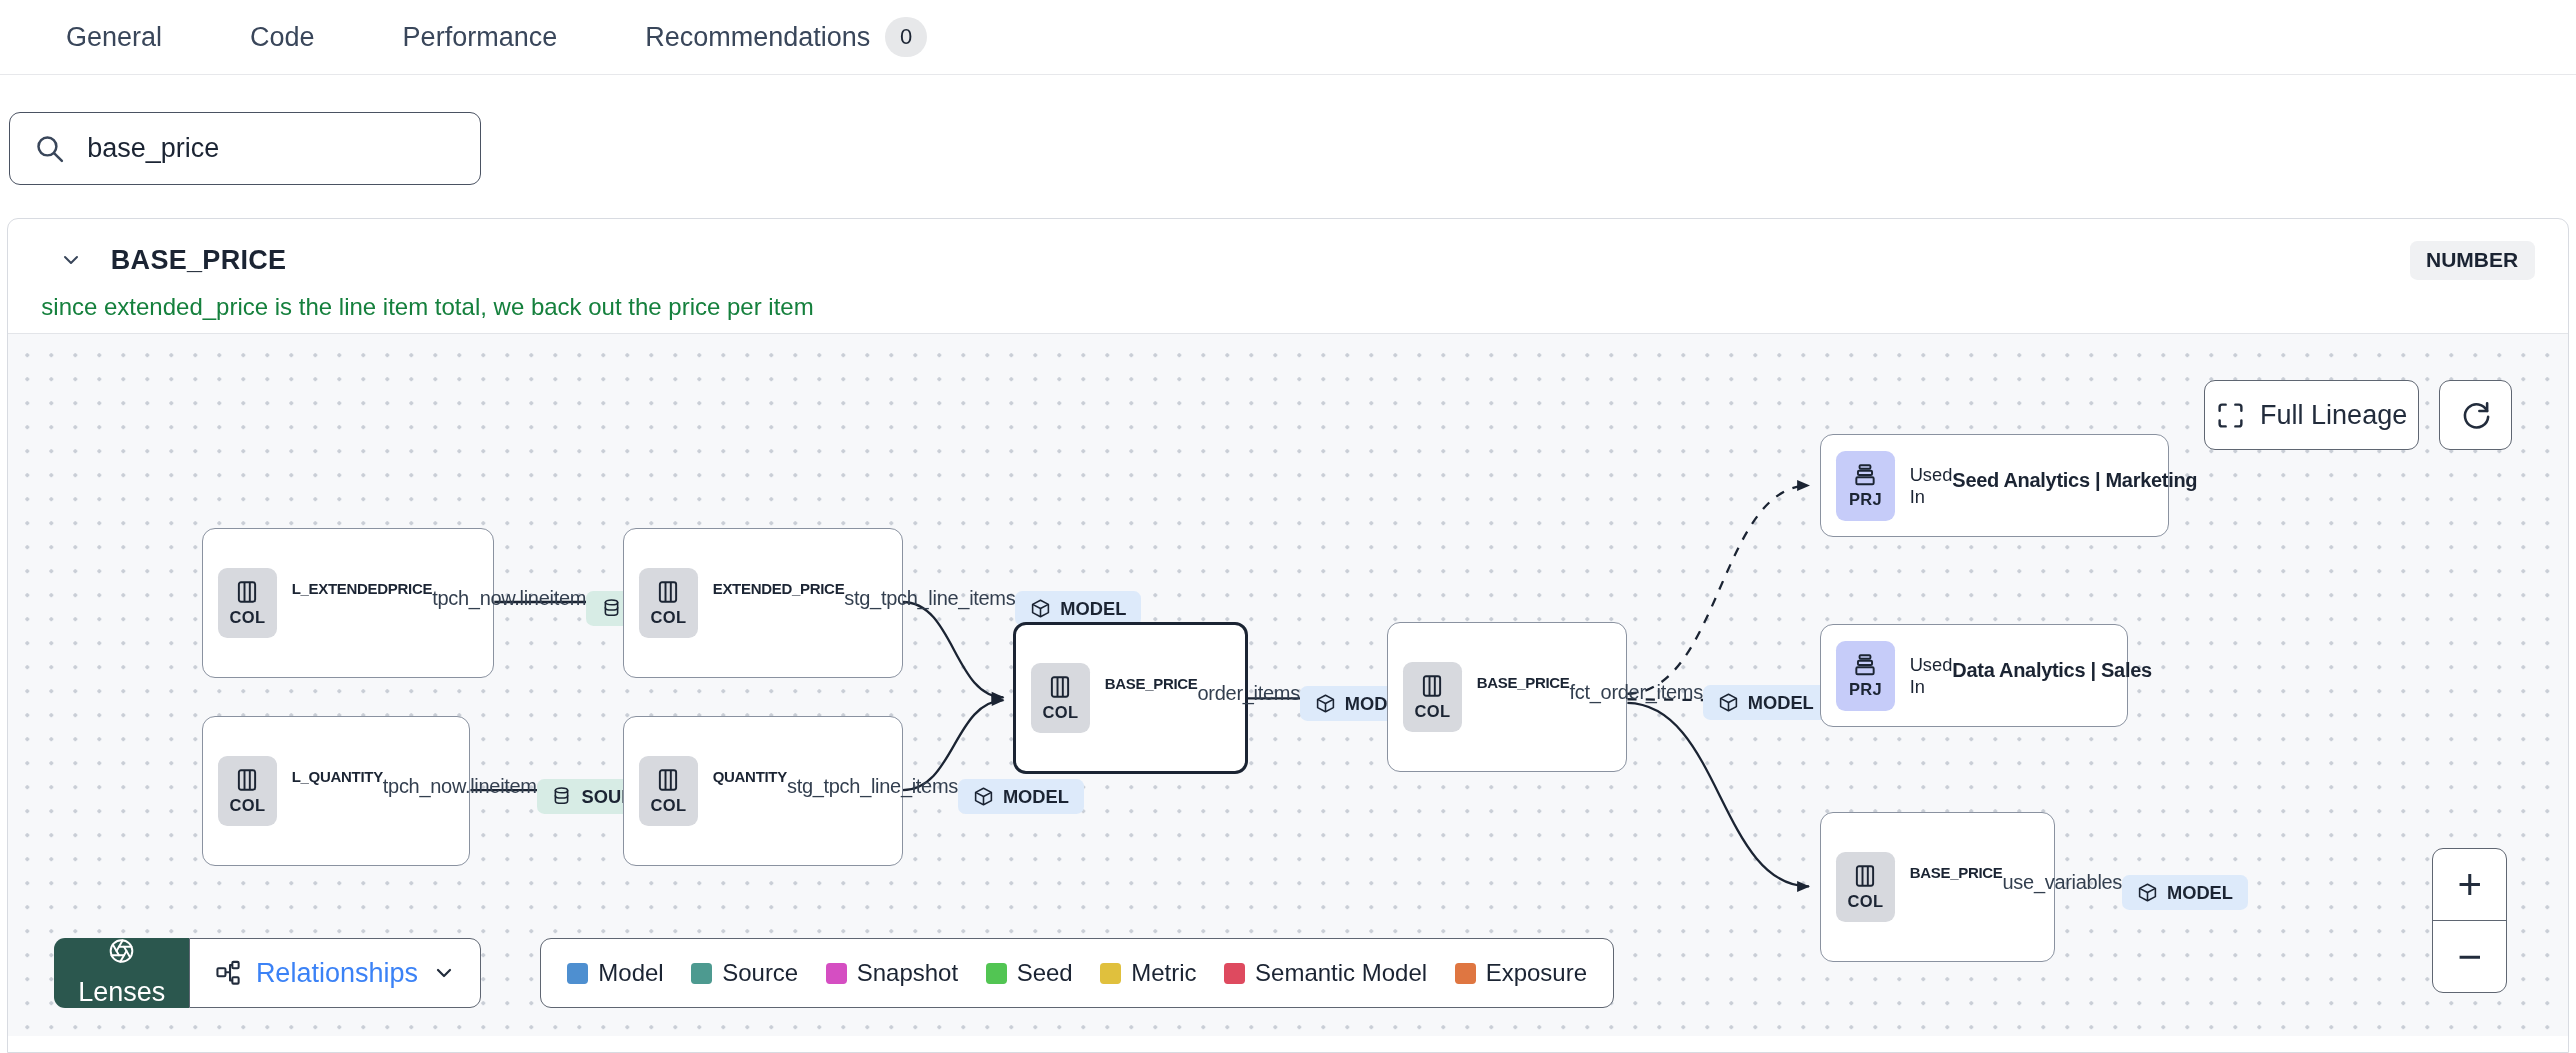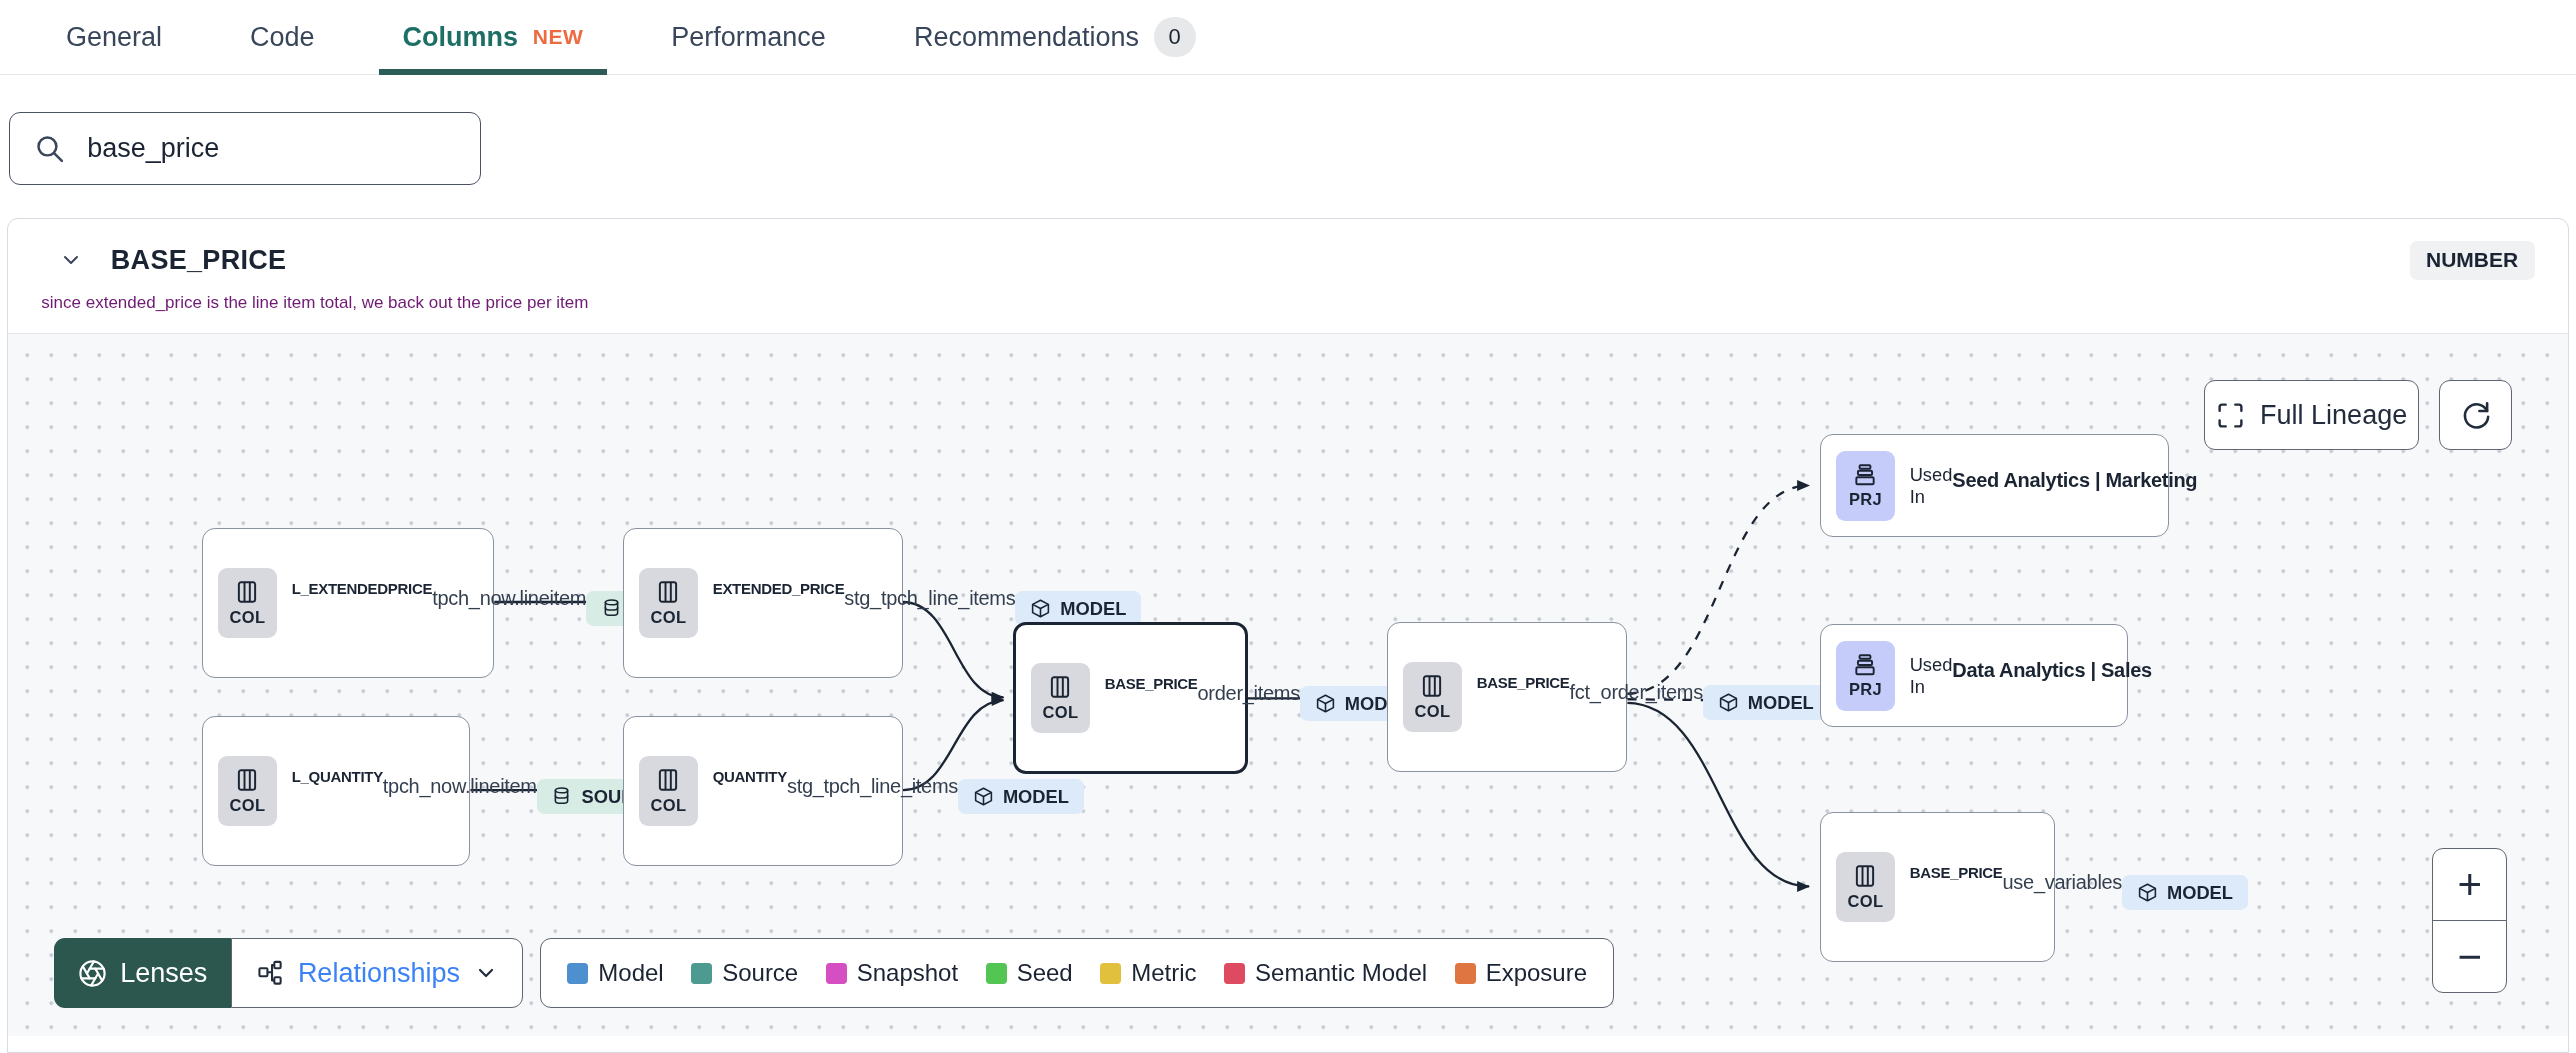--- a/index.html
+++ b/index.html
@@ -27,21 +27,21 @@
   .search-ic { position:absolute; left:24px; top:20px; width:33px; height:33px; pointer-events:none; }
 
   
   #panel { position:absolute; left:7.3px; right:7.3px; top:218px; bottom:0;
     border:1.8px solid #d8dbe1; border-radius:11px 11px 0 0; background:#fff; }
   .panel-header { display:flex; align-items:center; gap:27.5px; padding:22px 33px 0 51px; }
   .hdr-chevron { width:24px; height:24px; flex:0 0 auto; cursor:pointer; }
   .hdr-title { font-size:27px; font-weight:700; letter-spacing:0.3px; }
   .hdr-spacer { flex:1; }
   .type-badge { background:#f0f1f3; border-radius:7.3px; padding:7.3px 16.5px; font-size:21px; font-weight:600; }
-  .panel-desc { padding:13px 0 0 33px; font-size:17px; color:#701a75; }
+  .panel-desc { padding:13px 0 0 33px; font-size:24px; color:#15803d; }
 
   
   #canvas { position:absolute; left:0; right:0; top:114px; height:703px;
     border-top:1.8px solid #e3e5e9; background-color:#f7f8fa;
     background-image:radial-gradient(#c9ced6 2px, transparent 2.1px);
     background-size:24px 24px; background-position:7.3px 9.2px; overflow:hidden; }
   #edges { position:absolute; left:0; top:0; }
 
   
   .node { position:absolute; background:#fff; border:1.8px solid #8a92a0; border-radius:13px;
@@ -72,44 +72,40 @@
   #refresh-btn { left:2431px; top:46px; width:73px; height:70px; }
   #zoom-ctl { position:absolute; left:2424px; top:514px; width:75px; height:145px;
     background:#fff; border:1.8px solid #5f6672; border-radius:11px; display:flex; flex-direction:column; }
   #zoom-ctl .zbtn { flex:1; display:flex; align-items:center; justify-content:center;
     font-size:42px; font-weight:300; color:#222c3c; cursor:pointer; }
   #zoom-ctl .zbtn:first-child { border-bottom:1.8px solid #5f6672; }
 
   
   #lens-ctl { position:absolute; left:46px; top:604px; height:70px; display:flex; }
   #lenses-btn { background:#2b574e; color:#fff; border-radius:11px 0 0 11px;
-    display:flex; align-items:center; gap:13px; padding:0 24px; font-size:27px; cursor:pointer; }
+    display:flex; align-items:center; gap:13px; padding:0 24px; font-size:27px; cursor:pointer;flex-direction:column; }
   #relationships-btn { background:#fff; border:1.8px solid #5f6672; border-radius:0 11px 11px 0;
     display:flex; align-items:center; gap:14px; padding:18px 24px; font-size:27px; color:#3b82f6; cursor:pointer; }
   #legend { position:absolute; left:532px; top:604px; height:70px; background:#fff;
     border:1.8px solid #5f6672; border-radius:11px; display:flex; align-items:center;
     gap:27.5px; padding:0 26px; }
   .lg-item { display:inline-flex; align-items:center; gap:10px; font-size:24px; white-space:nowrap; }
   .lg-sq { width:21px; height:21px; border-radius:3.7px; flex:0 0 auto; }
 </style>
 </head>
 <body>
 
 <div id="app">
 
   <div id="tabbar">
     <div class="tab">
       <span>General</span>
     </div>
     <div class="tab">
       <span>Code</span>
-    </div>
-    <div class="tab active">
-      <span>Columns</span>
-      <span class="tab-new">NEW</span>
     </div>
     <div class="tab">
       <span>Performance</span>
     </div>
     <div class="tab">
       <span>Recommendations</span>
       <span class="tab-count">0</span>
     </div>
   </div>
 

